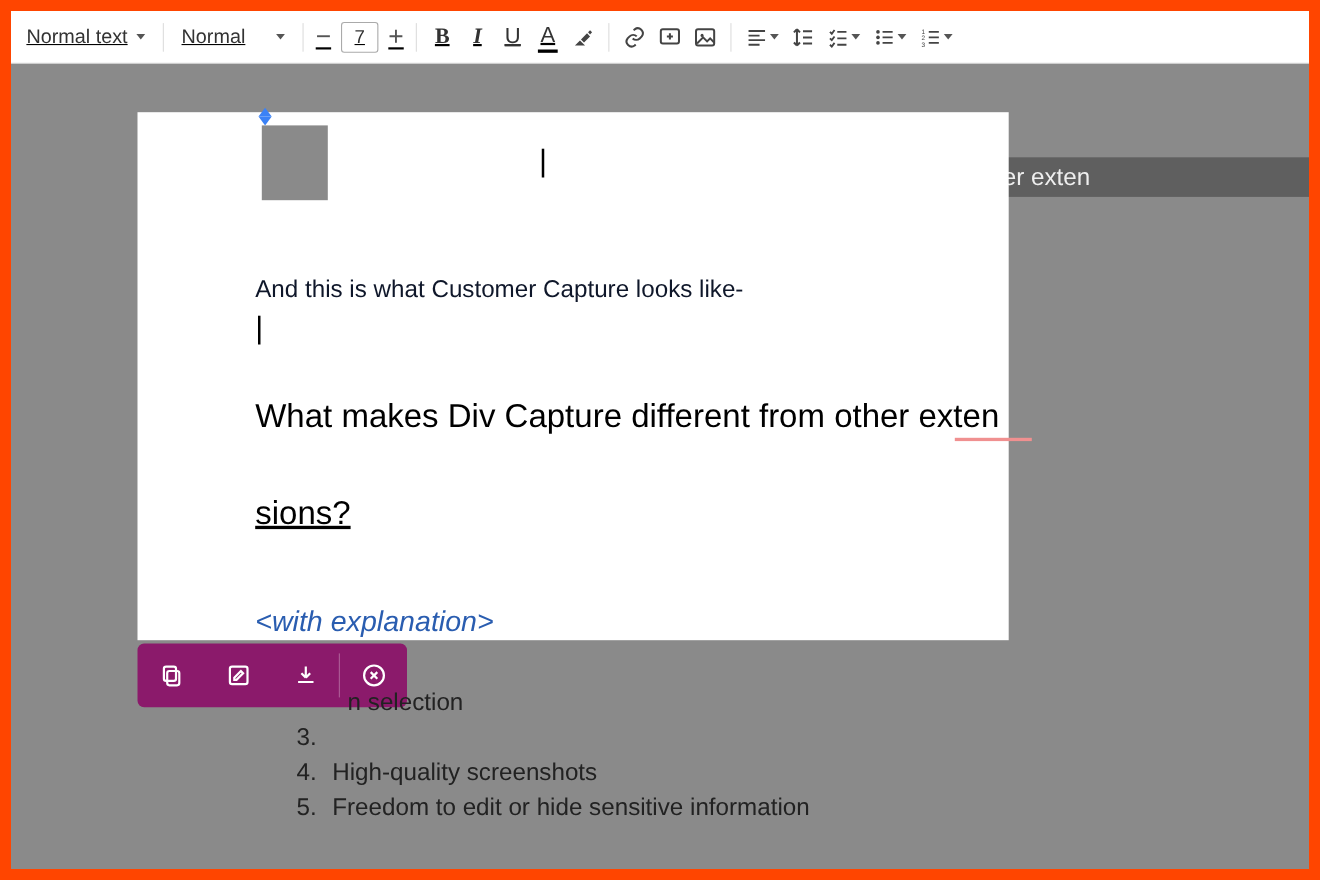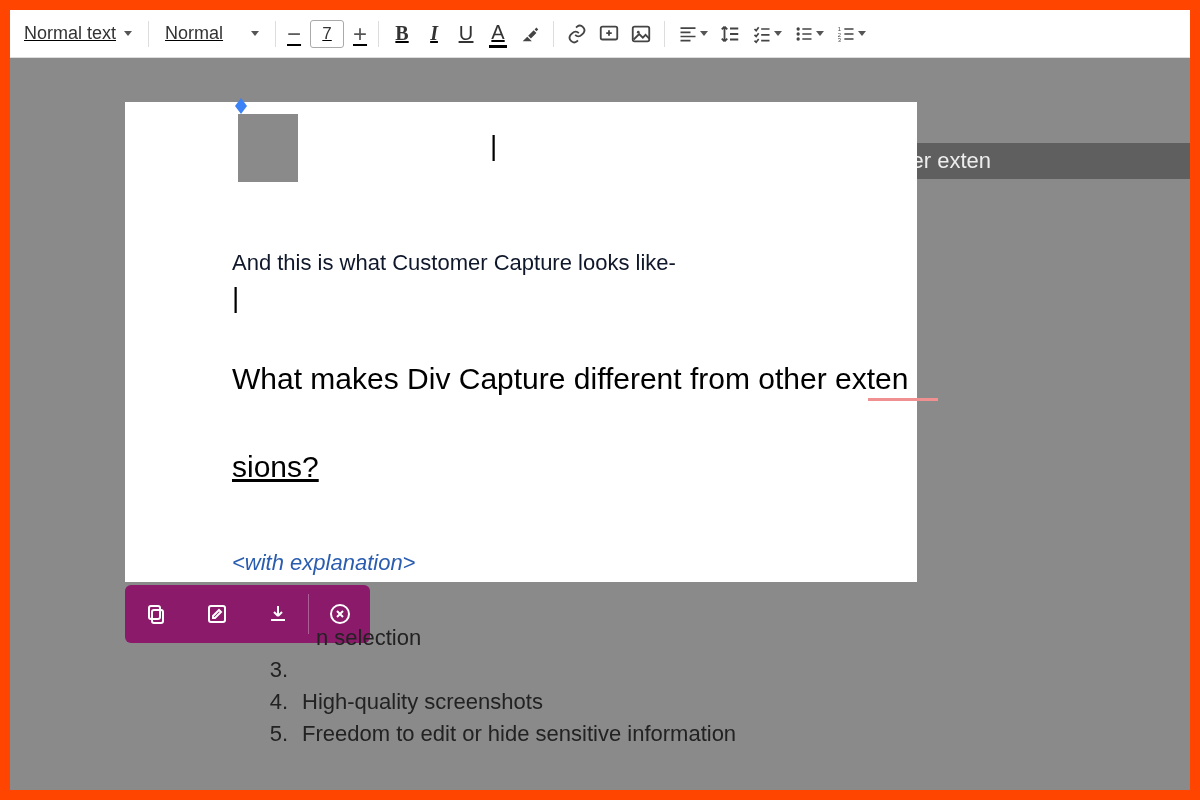--- a/index.html
+++ b/index.html
@@ -24,21 +24,21 @@
 .white-box { position: absolute; top: 92px; left: 115px; width: 792px; height: 480px; background: #fff; }
 .ruler-marker { position: absolute; top: 88px; left: 225px; width: 0; height: 0; border-left: 6px solid transparent; border-right: 6px solid transparent; border-bottom: 8px solid #3b82f6; }
 .ruler-marker::after { content: ""; position: absolute; top: 8px; left: -6px; width: 0; height: 0; border-left: 6px solid transparent; border-right: 6px solid transparent; border-top: 8px solid #3b82f6; }
 .top-gray-strip { position: absolute; top: 104px; left: 228px; width: 60px; height: 68px; background: #8a8a8a; }
 .cursor1 { position: absolute; top: 120px; left: 480px; font-size: 28px; color: #000; }
 .line-intro { position: absolute; top: 240px; left: 222px; font-size: 22px; color: #0f172a; }
 .cursor2 { position: absolute; top: 272px; left: 222px; font-size: 28px; color: #000; }
 .headline { position: absolute; top: 352px; left: 222px; font-size: 30px; color: #000; }
 .spell-underline { position: absolute; border-bottom: 3px solid #f09090; }
 .headline2 { position: absolute; top: 440px; left: 222px; font-size: 30px; color: #000; text-decoration: underline; }
-.explain { position: absolute; top: 540px; left: 222px; font-size: 22px; color: #2a5db0; font-style: italic; }
+.explain { position: absolute; top: 540px; left: 222px; font-size: 26px; color: #2a5db0; font-style: italic; }
 .purple-bar { position: absolute; top: 575px; left: 115px; width: 245px; height: 58px; background: #8b1a6b; border-radius: 6px; display: flex; align-items: center; }
 .pb-seg { flex: 1; display: flex; align-items: center; justify-content: center; height: 100%; }
 .pb-divider { width: 1px; height: 70%; background: rgba(255,255,255,0.3); }
 .list-area { position: absolute; top: 615px; left: 250px; font-size: 22px; color: #222; }
 .list-area .row { display: flex; gap: 14px; margin-bottom: 6px; }
 .list-area .num { width: 28px; text-align: right; }
 .partial-sel { color: #222; }
 </style>
 </head>
 <body>

